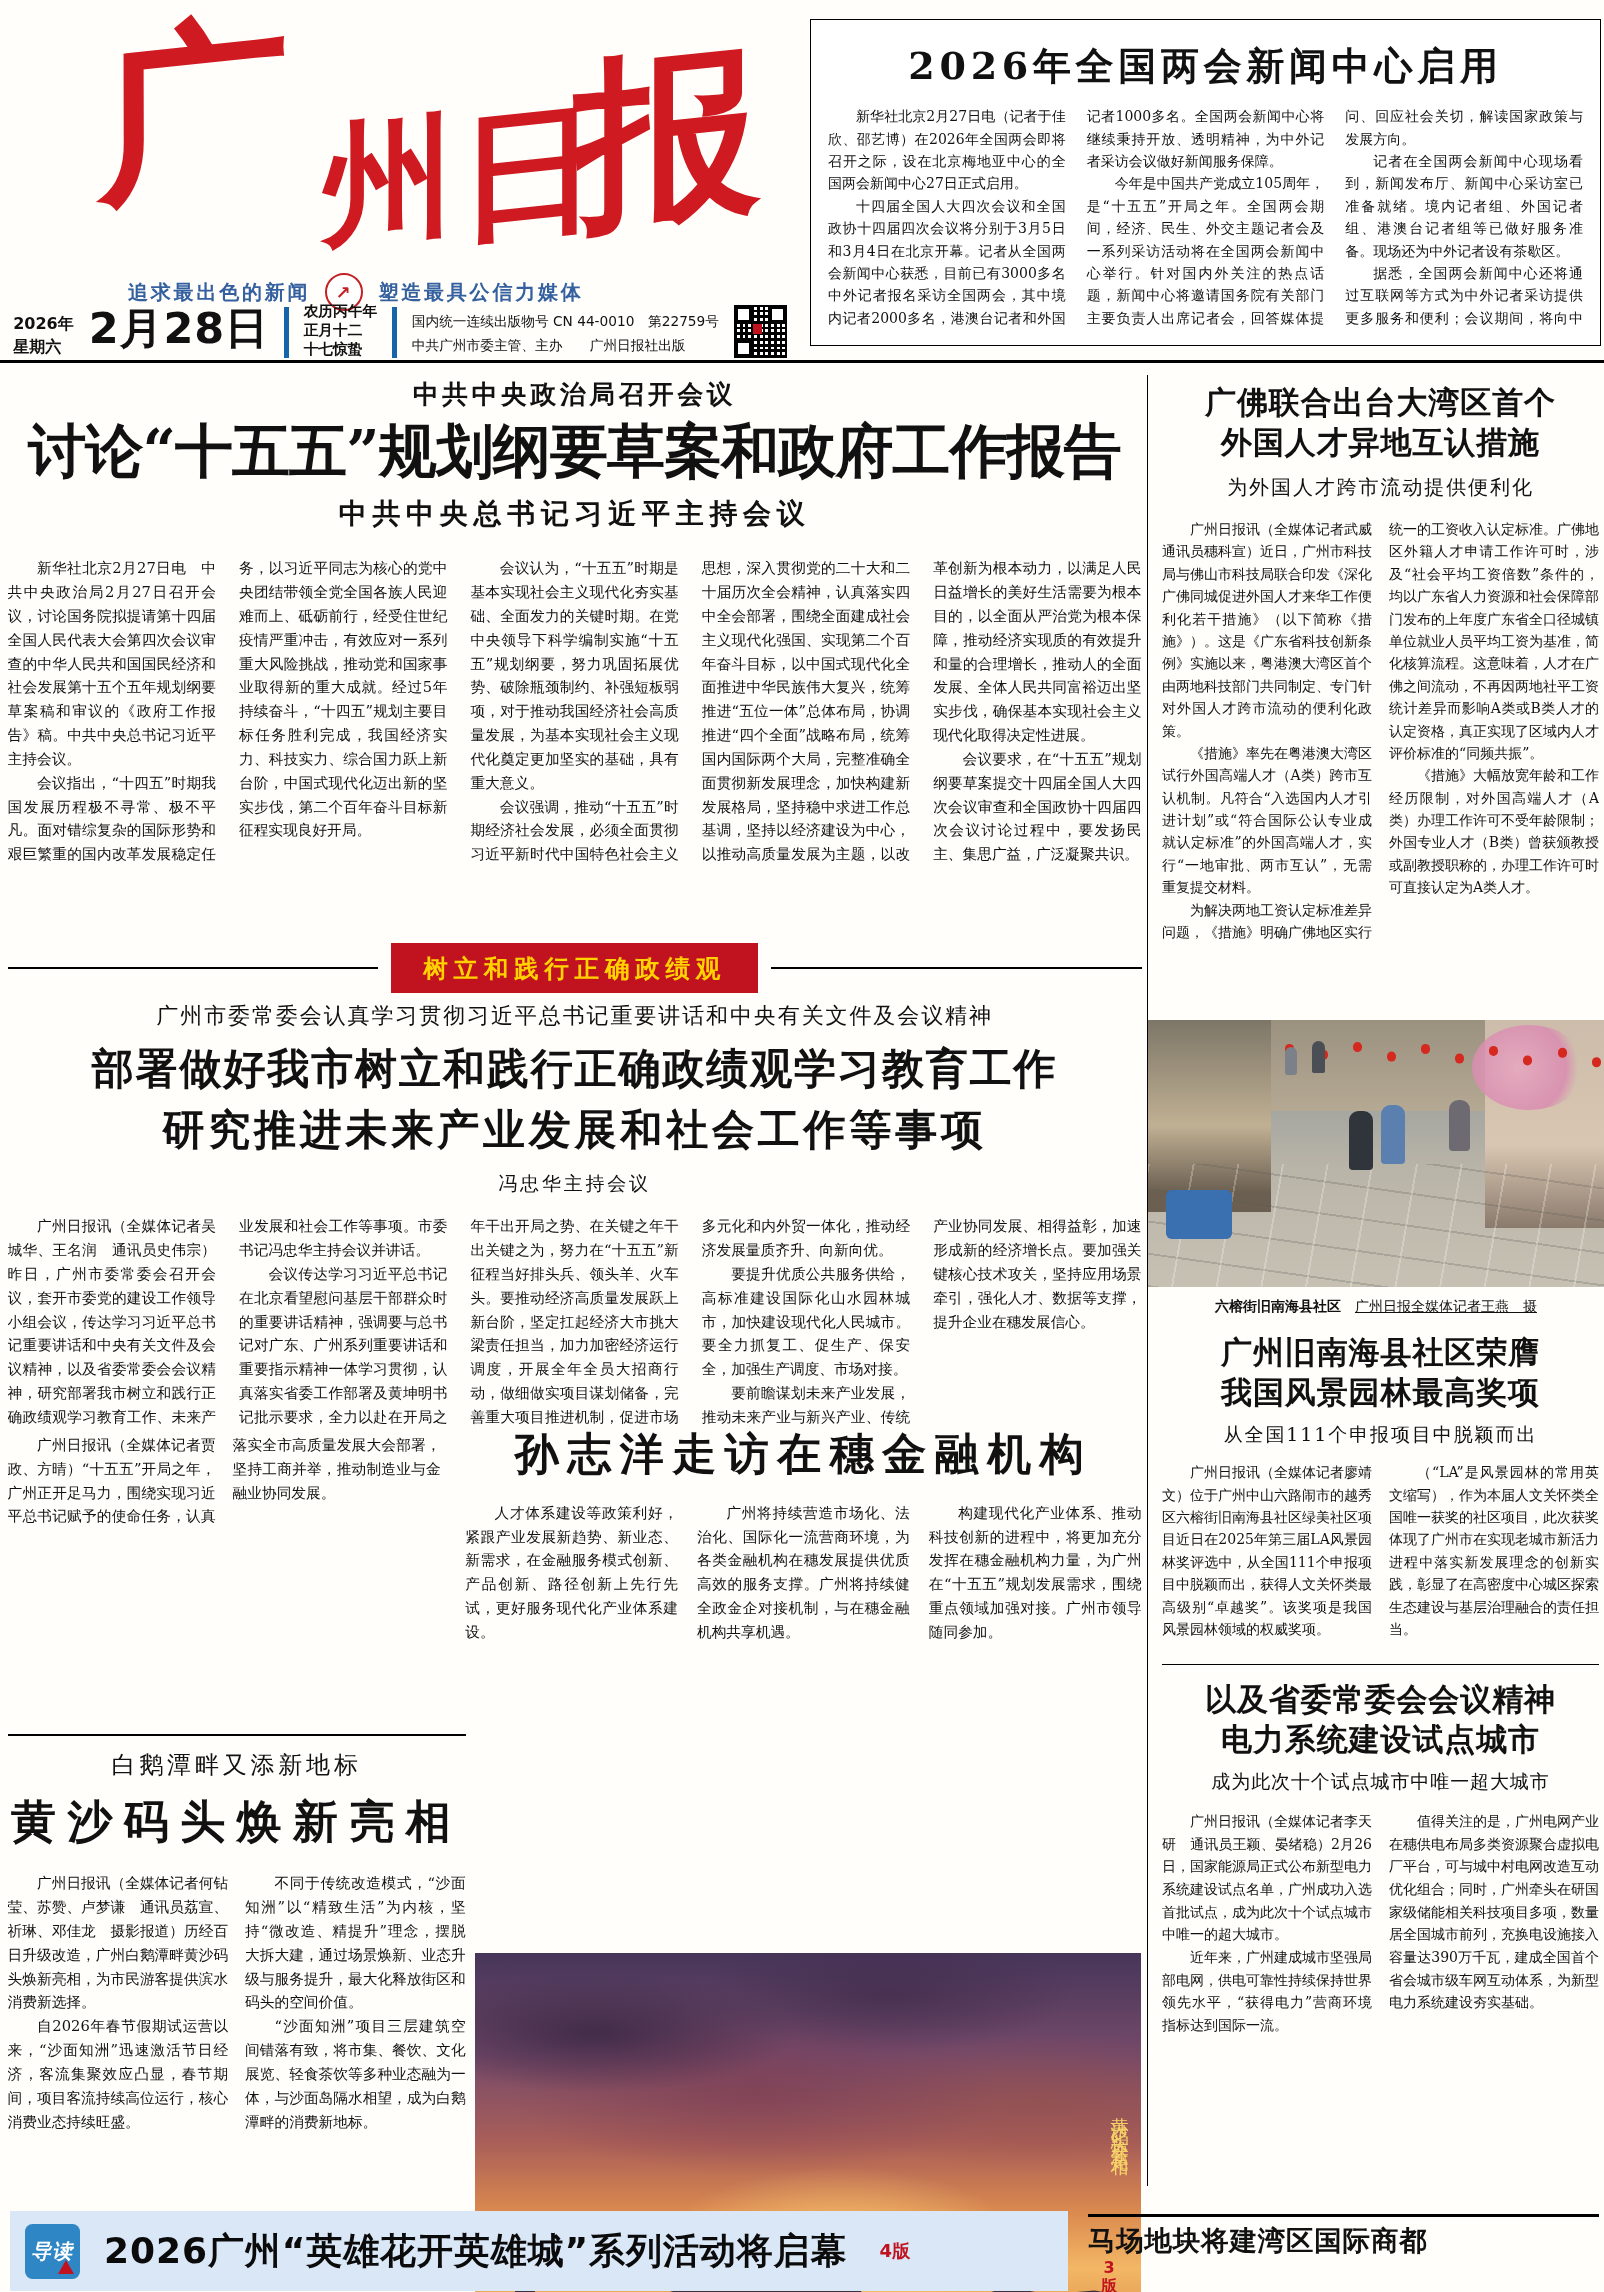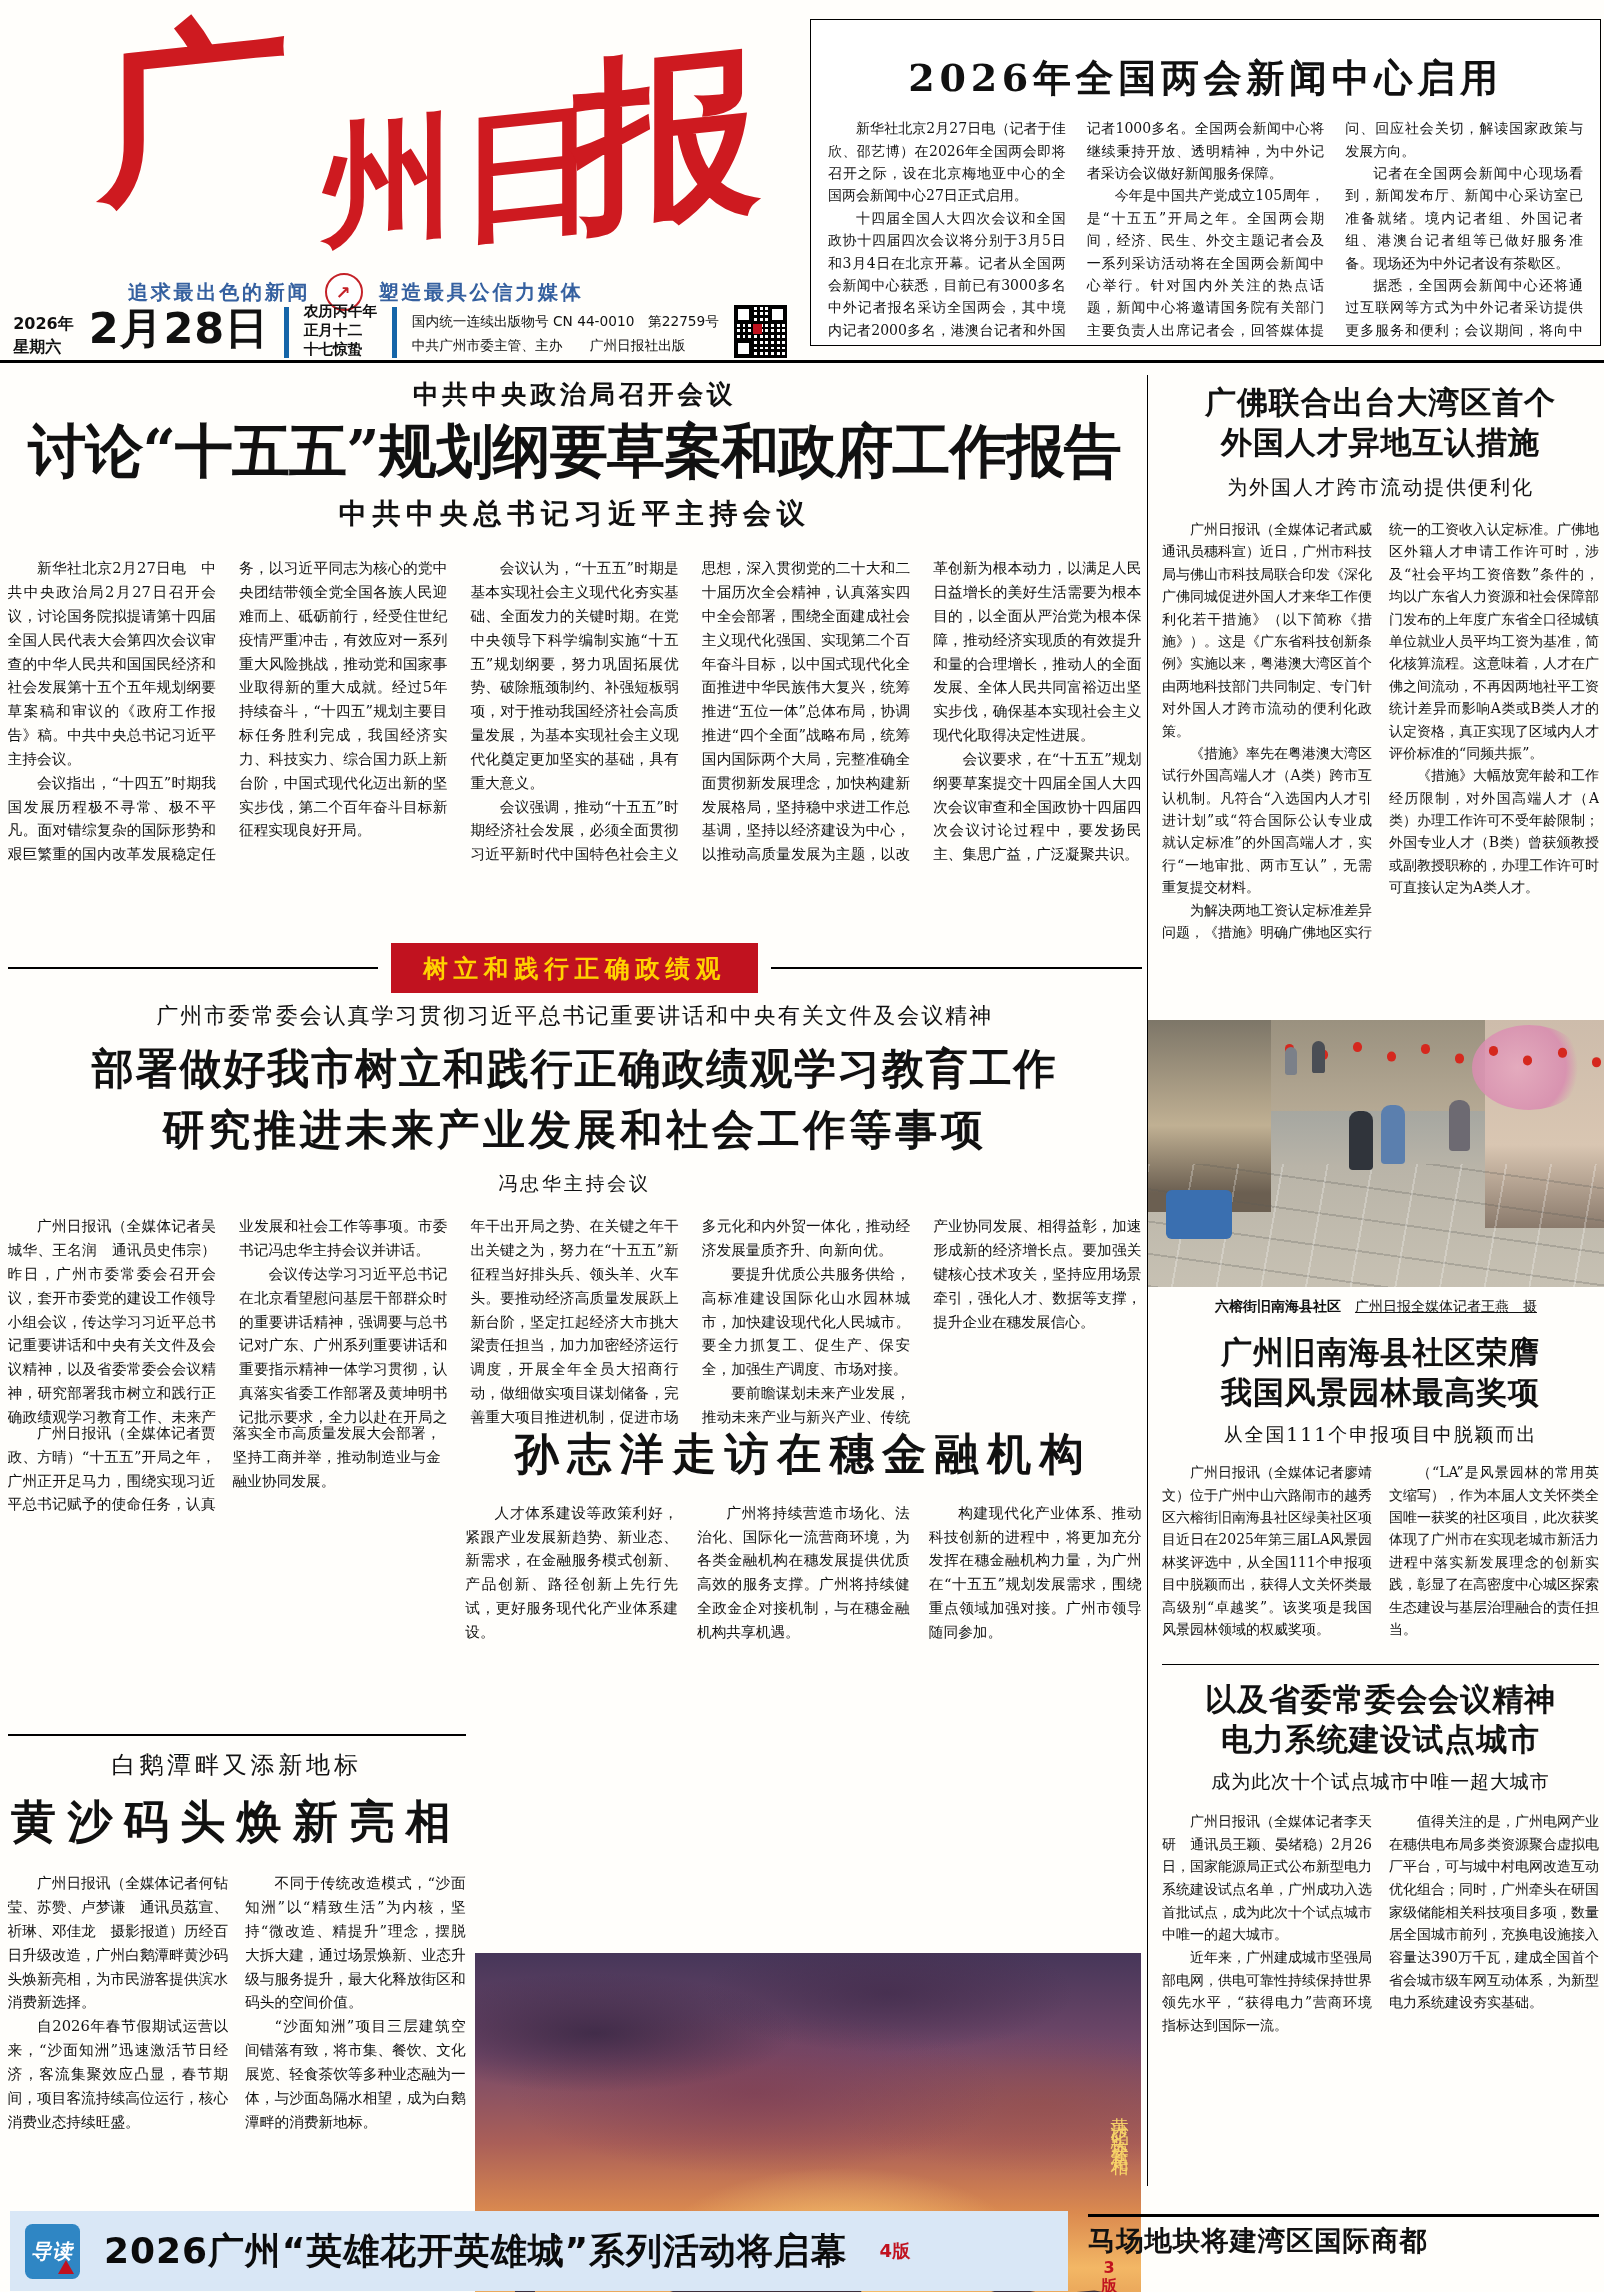--- a/index.html
+++ b/index.html
@@ -2,21 +2,21 @@
 <html style="font-size:15px"><head>
 <meta charset="utf-8">
 <style>
   html,body{margin:0;padding:0;background:#e9e7e2;}
   #canvas{position:relative;width:1604px;height:2292px;background:#fffefb;overflow:hidden;
           font-family:"DejaVu Serif","Liberation Serif",serif;color:#111;}
   .abs{position:absolute;}
   .sans{font-family:"DejaVu Sans","Liberation Sans",sans-serif;}
   .center{text-align:center;}
   p{margin:0;text-indent:2em;}
-  .cols{text-align:justify;overflow:hidden;}
+  .cols{text-align:justify;overflow:hidden;margin-top:12px;}
   
   .mchar{position:absolute;color:#ce1a20;font-weight:900;line-height:1;transform:skewX(-6deg) rotate(-6deg);}
   .slogan{display:flex;align-items:center;gap:15px;color:#35609f;font-weight:700;font-size:20px;letter-spacing:2.8px;}
   .glogo{width:34px;height:34px;border:2.8px solid #c42127;border-radius:50%;display:flex;align-items:center;justify-content:center;
          color:#c42127;font-weight:900;font-size:18px;background:#fff;}
   
   .dateline{display:flex;align-items:center;gap:15px;}
   .vbar{width:4.7px;height:51px;background:#1565a8;flex:0 0 auto;}
   .qr{width:53px;height:53px;position:relative;flex:0 0 auto;
       background:repeating-linear-gradient(0deg,#000 0 2.8px,transparent 2.8px 5.7px),repeating-linear-gradient(90deg,#000 0 2.8px,#fff 2.8px 5.7px);}
@@ -99,21 +99,21 @@
       <div>中共广州市委主管、主办　　广州日报社出版</div>
     </div>
     <div class="qr">
         <i style="left:1.9px;top:1.9px;"></i>
         <i style="right:1.9px;top:1.9px;"></i>
         <i style="left:1.9px;bottom:1.9px;"></i>
         <i class="c"></i>
       </div>
   </div>
 
-  <div class="abs newsbox" style="left:810px;top:19px;width:791px;height:327px;padding:16px 17px;box-sizing:border-box;">
+  <div class="abs newsbox" style="left:810px;top:19px;width:791px;height:327px;padding:4px 17px;box-sizing:border-box;">
     <h1 class="center" style="font-size:38px;letter-spacing:4.7px;margin-top:17px;">2026年全国两会新闻中心启用</h1>
     <div class="cols" style="margin-top:13.2px;height:235px;column-count:3;column-gap:21px;font-size:14px;line-height:1.6;">
       <p>新华社北京2月27日电（记者于佳欣、邵艺博）在2026年全国两会即将召开之际，设在北京梅地亚中心的全国两会新闻中心27日正式启用。</p>
       <p>十四届全国人大四次会议和全国政协十四届四次会议将分别于3月5日和3月4日在北京开幕。记者从全国两会新闻中心获悉，目前已有3000多名中外记者报名采访全国两会，其中境内记者2000多名，港澳台记者和外国记者1000多名。全国两会新闻中心将继续秉持开放、透明精神，为中外记者采访会议做好新闻服务保障。</p>
       <p>今年是中国共产党成立105周年，是“十五五”开局之年。全国两会期间，经济、民生、外交主题记者会及一系列采访活动将在全国两会新闻中心举行。针对国内外关注的热点话题，新闻中心将邀请国务院有关部门主要负责人出席记者会，回答媒体提问、回应社会关切，解读国家政策与发展方向。</p>
       <p>记者在全国两会新闻中心现场看到，新闻发布厅、新闻中心采访室已准备就绪。境内记者组、外国记者组、港澳台记者组等已做好服务准备。现场还为中外记者设有茶歇区。</p>
       <p>据悉，全国两会新闻中心还将通过互联网等方式为中外记者采访提供更多服务和便利；会议期间，将向中外记者及时提供会议主要文件的电子版；在代表委员驻地设立新闻中心采访室，为代表委员接受媒体采访提供服务。</p>
     </div>
   </div>
 

